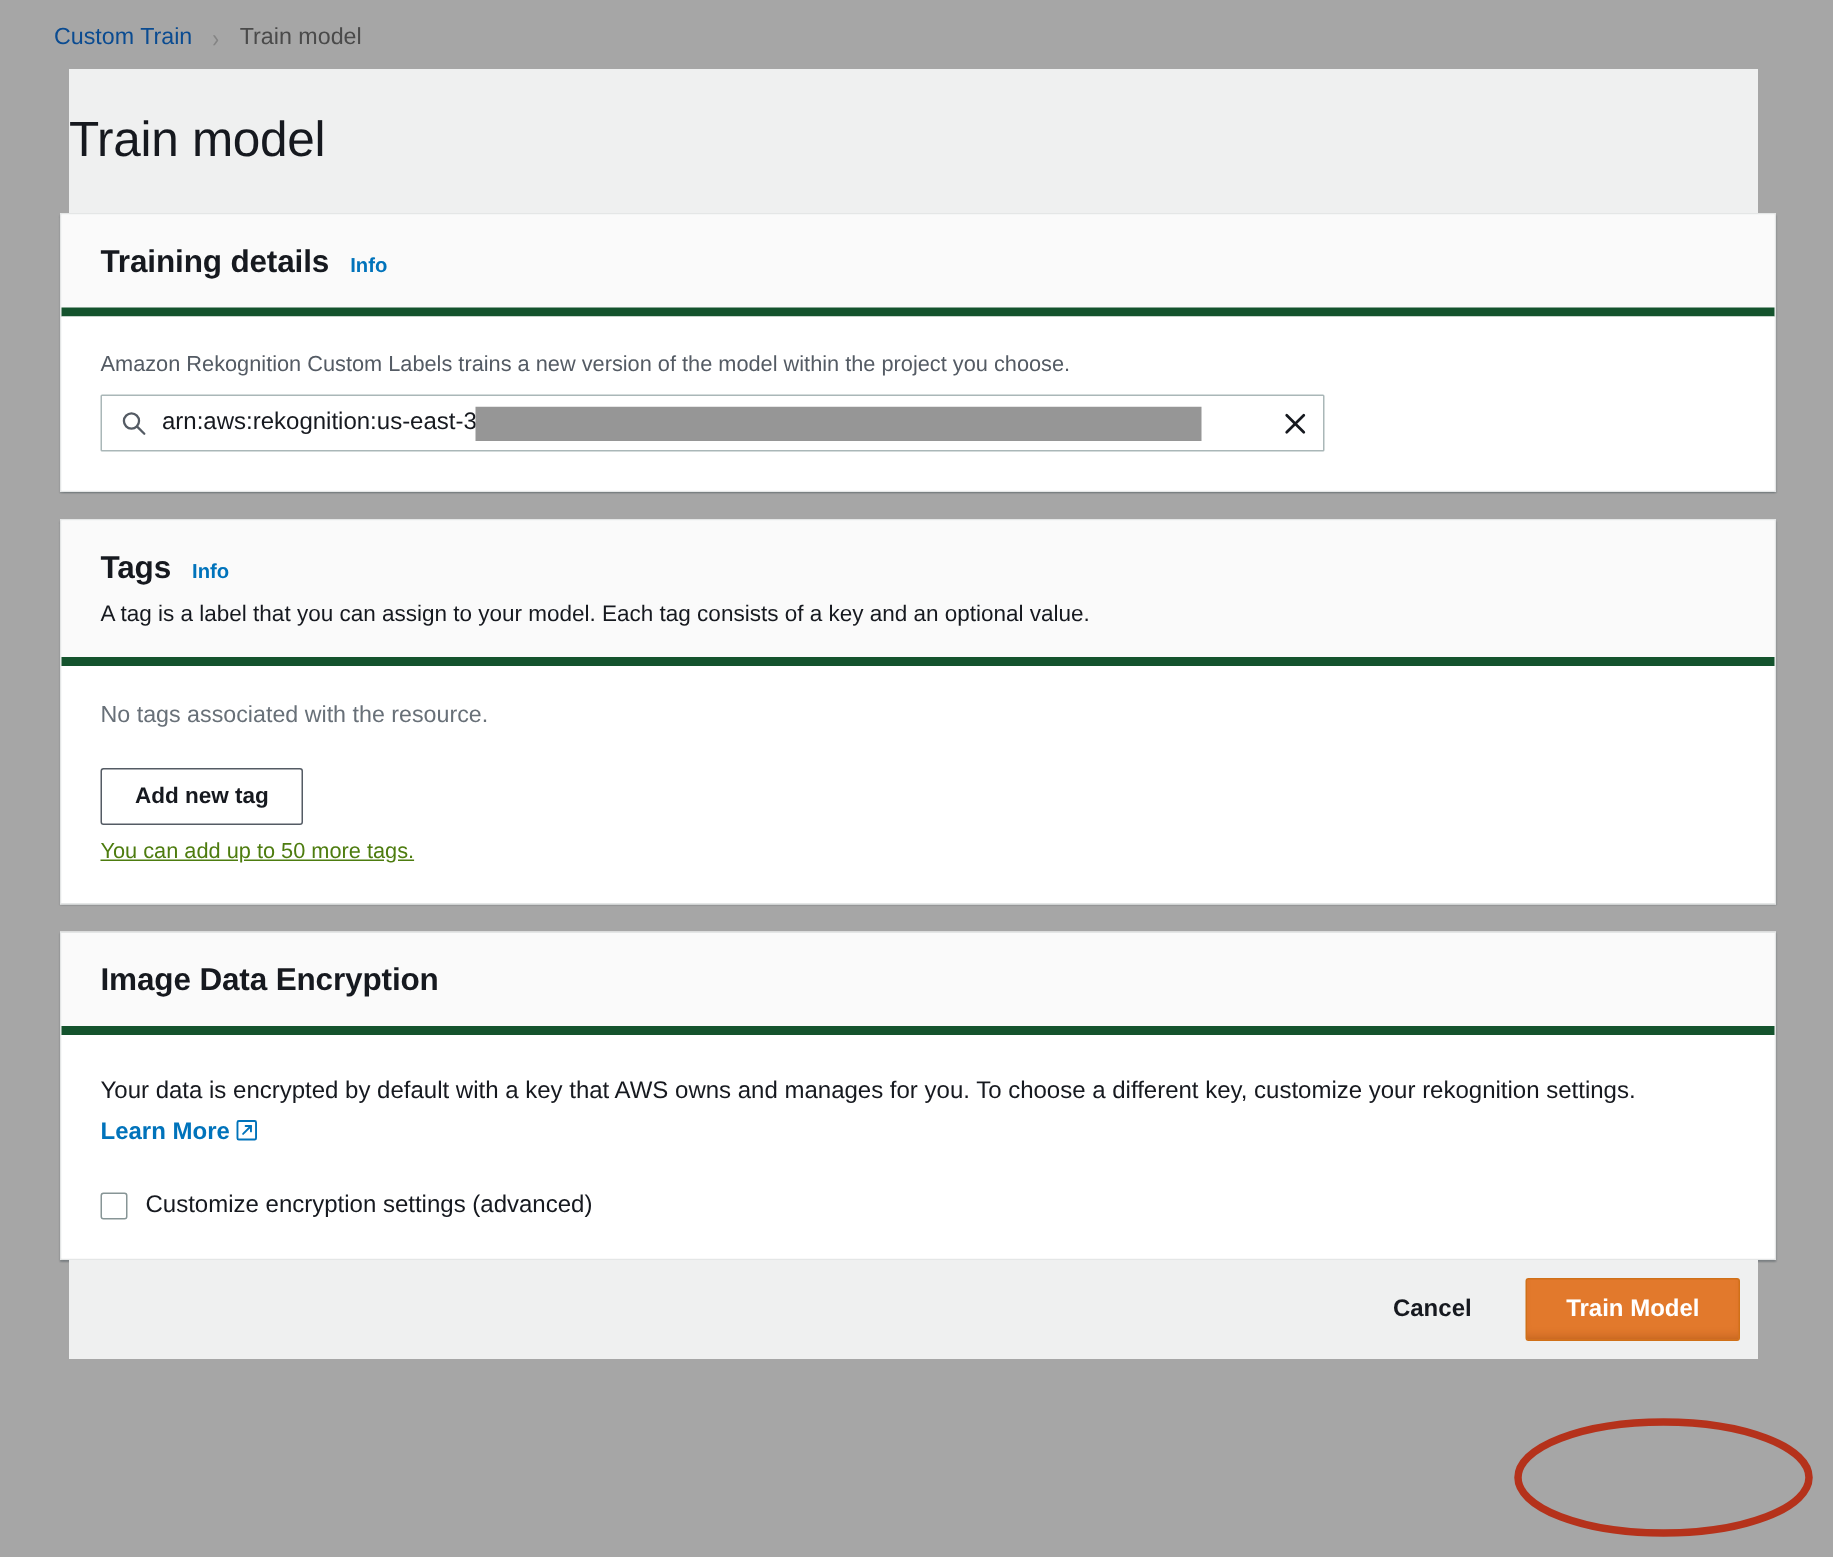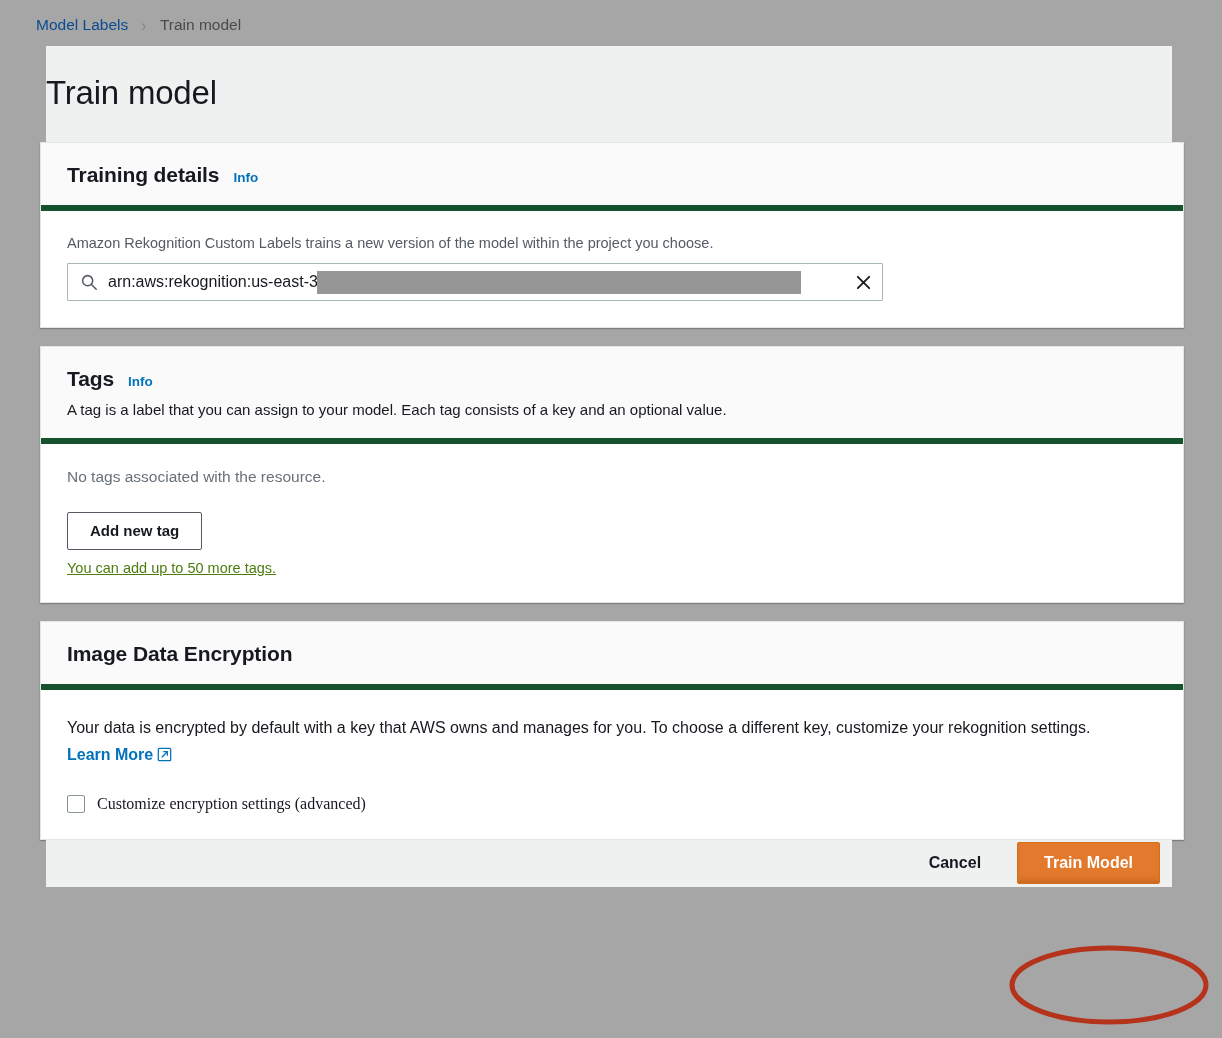--- a/index.html
+++ b/index.html
@@ -207,42 +207,41 @@
   .ext-icon {
     display: inline-block;
     vertical-align: -2px;
     margin-left: 4px;
     width: 15px; height: 15px;
   }
   .check-row {
     display: flex;
     align-items: flex-start;
     gap: 12px;
-    font-family: Liberation Serif, serif;
   }
   .checkbox {
     width: 18px; height: 18px;
     border: 1px solid #879596;
     background: #fff;
     border-radius: 2px;
     flex: 0 0 auto;
     cursor: pointer;
   }
   .check-label {
     font-size: 16px;
     color: #16191f;
     cursor: pointer;
   }
 
   
   .footer-bar {
     width: 1126px;
     margin-left: 0;
     background: #eff0f0;
-    height: 47px;
+    height: 66px;
     display: flex;
     align-items: center;
     justify-content: flex-end;
     padding-right: 12px;
     position: relative;
   }
   .btn-link {
     background: none;
     border: none;
     color: #16191f;
@@ -272,21 +271,21 @@
     left: 1008px; top: 944px;
     width: 202px; height: 82px;
     pointer-events: none;
     z-index: 40;
   }
 </style>
 </head>
 <body>
 
 <nav class="breadcrumb">
-  <a class="crumb-link" href="#">Model Labels</a>
+  <a class="crumb-link" href="#">Custom Train</a>
   <span class="crumb-sep">›</span>
   <span class="crumb-current">Train model</span>
 </nav>
 
 <div class="page-wrap">
 
   <div class="page-header">
     <h1 class="page-title">Train model</h1>
   </div>
 

